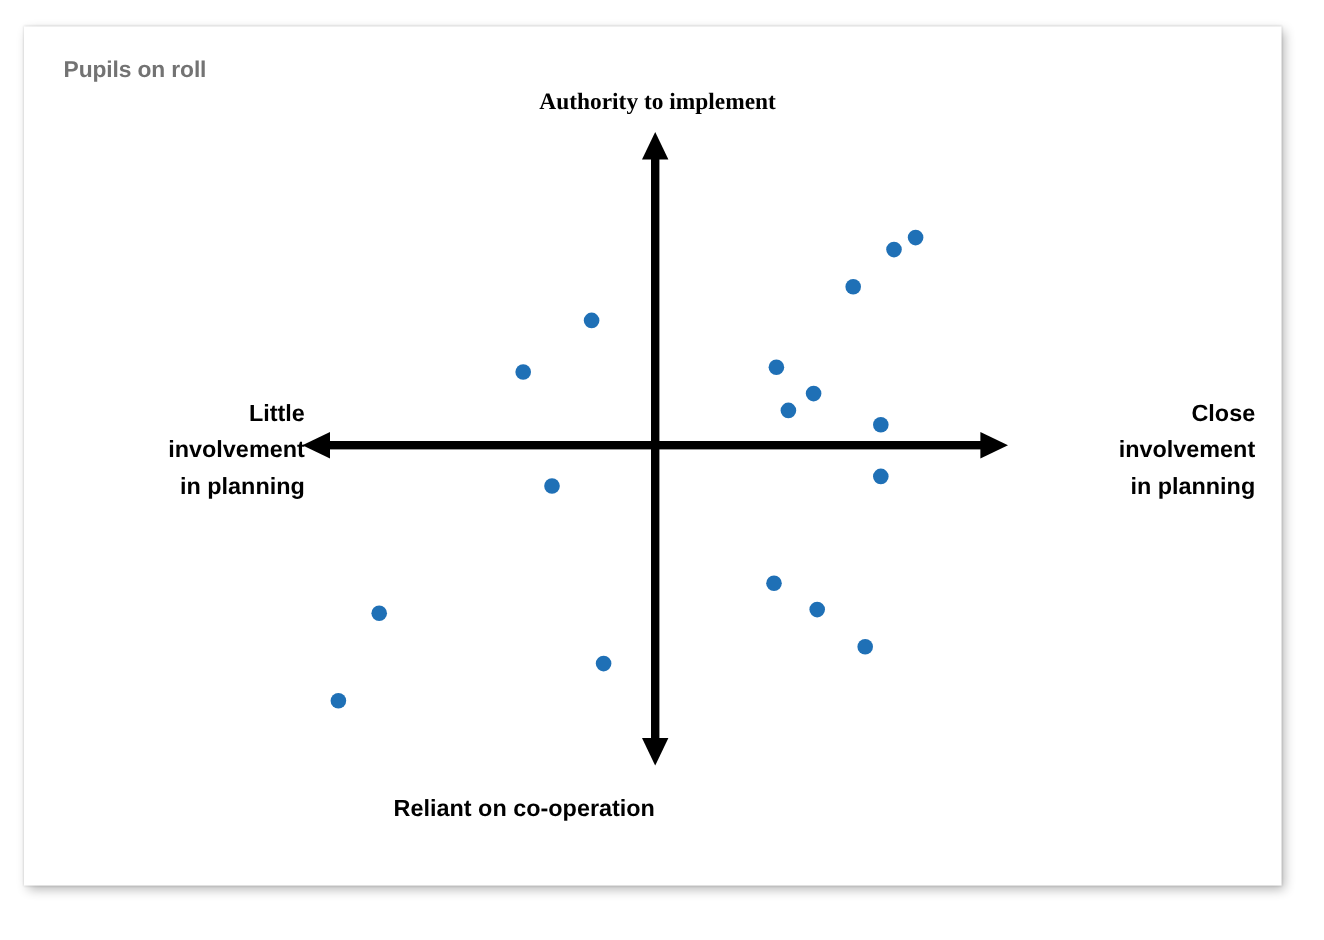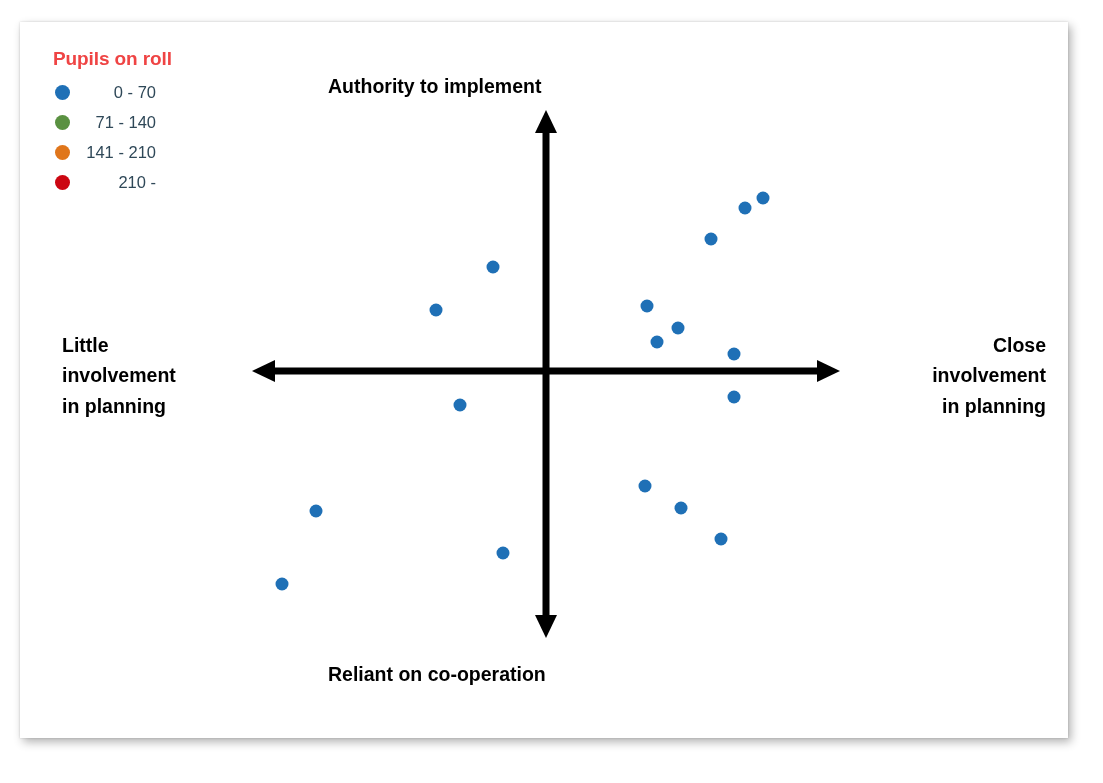--- a/index.html
+++ b/index.html
@@ -50,51 +50,53 @@
     font-weight: bold;
     font-size: 19.5px;
     color: #000000;
     line-height: 1.56;
     white-space: pre-line;
   }
   #cap-top {
     left: 308px;
     top: 49px;
     width: 440px;
+    text-align: center;
+    font-family: Liberation Serif, serif;
   }
   #cap-bottom {
     left: 308px;
     top: 637px;
     width: 440px;
     text-align: left;
   }
   #cap-left {
     left: 42px;
     top: 308px;
     width: 192px;
-    text-align: left;
+    text-align: right;
   }
   #cap-right {
     left: 834px;
     top: 308px;
     width: 192px;
     text-align: right;
   }
 
   
   #legend {
     position: absolute;
     left: 33px;
     top: 26px;
   }
   #legend-title {
     font-family: "Liberation Sans", sans-serif;
     font-weight: bold;
     font-size: 19px;
-    color: #ef4444;
+    color: #737373;
     margin: 0 0 7px 0;
     letter-spacing: -0.1px;
   }
   .legend-row {
     display: flex;
     align-items: center;
     height: 30px;
   }
   .legend-swatch {
     width: 15px;
@@ -168,33 +170,15 @@
         <div class="data-point" style="left: 660.946px; top: 485.764px; background: rgb(31, 112, 182);"></div>
         <div class="data-point" style="left: 700.93px; top: 517.345px; background: rgb(31, 112, 182);"></div>
         <div class="data-point" style="left: 296.092px; top: 488.635px; background: rgb(31, 112, 182);"></div>
         <div class="data-point" style="left: 483.076px; top: 531.439px; background: rgb(31, 112, 182);"></div>
         <div class="data-point" style="left: 261.988px; top: 561.976px; background: rgb(31, 112, 182);"></div>
       </div>
   </div>
 
   <div id="legend">
     <div id="legend-title">Pupils on roll</div>
-    <div id="legend-rows">
-        <div class="legend-row">
-          <span class="legend-swatch" style="background: rgb(31, 112, 182);"></span>
-          <span class="legend-label">0 - 70</span>
-        </div>
-        <div class="legend-row">
-          <span class="legend-swatch" style="background: rgb(90, 145, 65);"></span>
-          <span class="legend-label">71 - 140</span>
-        </div>
-        <div class="legend-row">
-          <span class="legend-swatch" style="background: rgb(224, 118, 27);"></span>
-          <span class="legend-label">141 - 210</span>
-        </div>
-        <div class="legend-row">
-          <span class="legend-swatch" style="background: rgb(204, 7, 18);"></span>
-          <span class="legend-label">210 -</span>
-        </div>
-      </div>
   </div>
 
 </div>
 
 </body></html>

